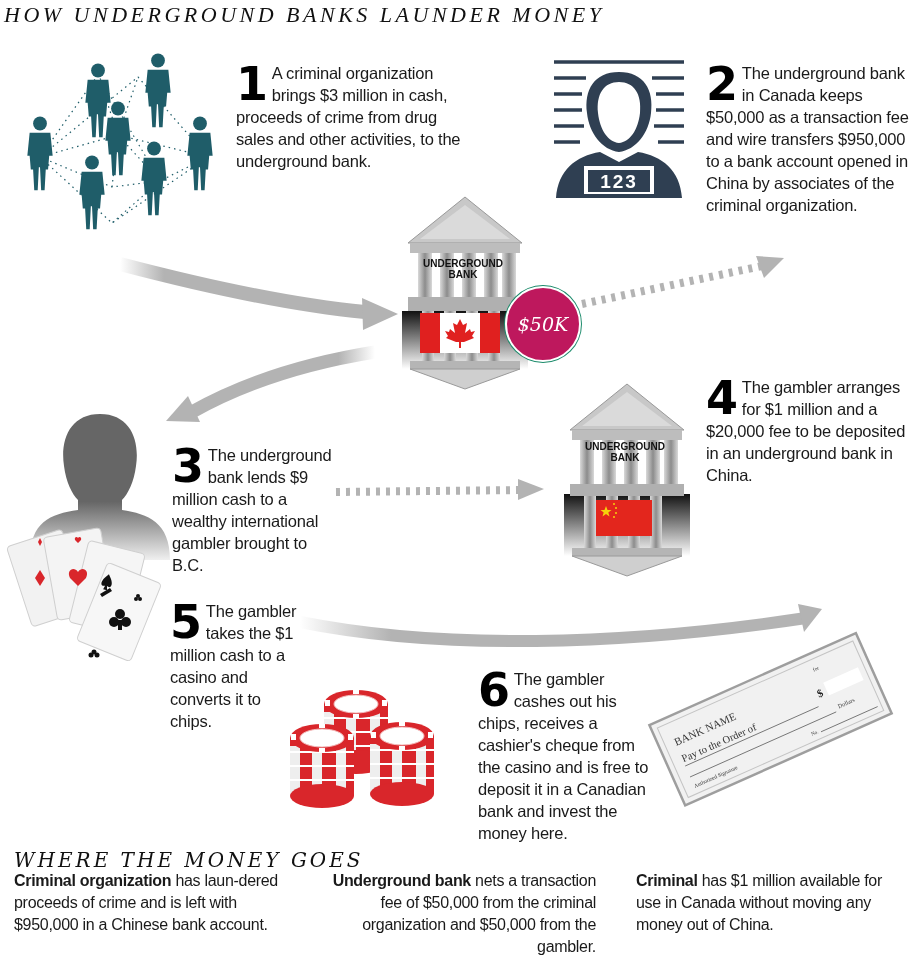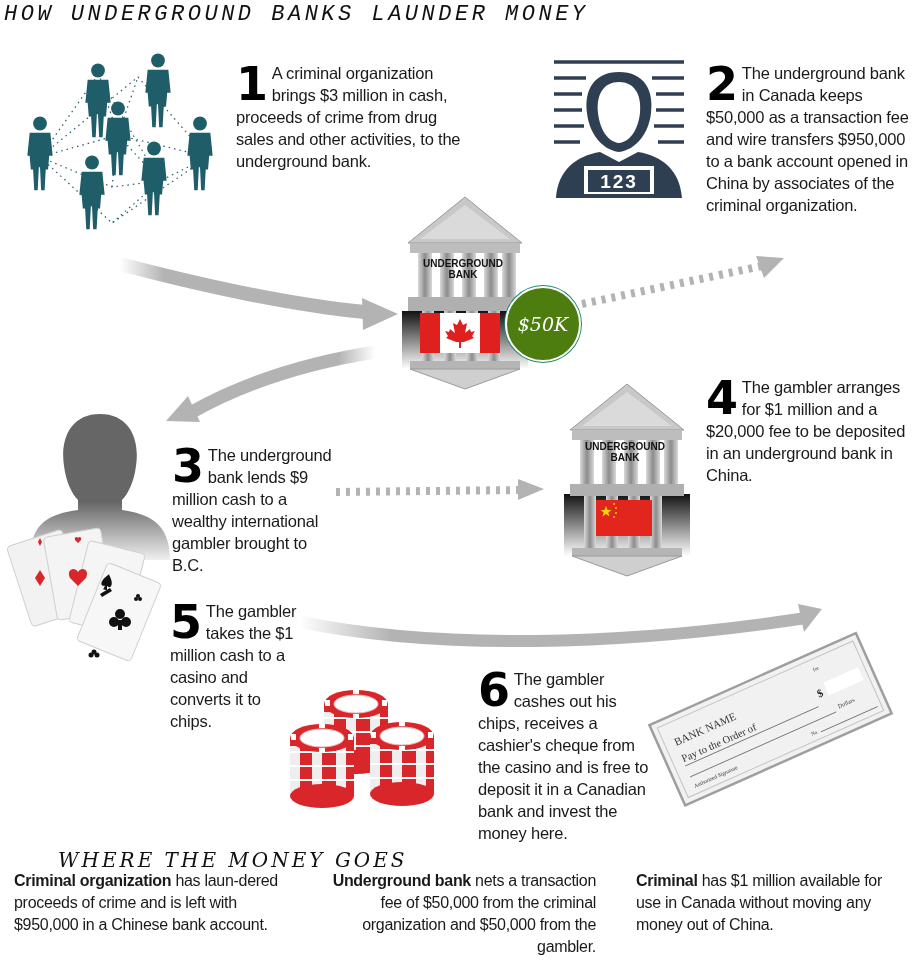--- a/index.html
+++ b/index.html
@@ -1,21 +1,21 @@
 <!DOCTYPE html>
 <html><head>
 <meta charset="utf-8">
 <style>
   html, body { margin:0; padding:0; background:#ffffff; }
   body { width:923px; height:964px; position:relative; overflow:hidden; font-family:"Liberation Sans", sans-serif; color:#1a1a1a; }
   .abs { position:absolute; }
-  .title { left:4px; top:2px; font-family:Liberation Mono, monospace; font-style:italic; font-size:22px; letter-spacing:3.5px; color:#111; white-space:nowrap; }
+  .title { left:4px; top:2px; font-family:Liberation Serif, serif; font-style:italic; font-size:22px; letter-spacing:3.5px; color:#111; white-space:nowrap; }
   .step { position:absolute; font-family:"Liberation Sans", sans-serif; font-size:16.5px; line-height:22px; color:#1a1a1a; letter-spacing:-0.2px; }
   .step .num { float:left; font-family:"DejaVu Sans", sans-serif; font-weight:bold; font-size:46px; line-height:40px; margin:2px 4px -2px 0; color:#000; }
-  .section { left:14px; top:848px; font-family:"DejaVu Serif", serif; font-style:italic; font-size:20px; letter-spacing:3px; color:#111; white-space:nowrap;margin-left:44px; }
+  .section { left:14px; top:848px; font-family:"DejaVu Serif", serif; font-style:italic; font-size:20px; letter-spacing:3px; color:#111; white-space:nowrap; }
   .col { position:absolute; top:870px; font-family:Liberation Sans, sans-serif; font-size:16px; line-height:22px; color:#1a1a1a; letter-spacing:-0.3px; }
   .col b { font-weight:bold; }
   svg { position:absolute; overflow:visible; }
   .bank-label { font-family:"Liberation Sans", sans-serif; font-size:10px; font-weight:bold; fill:#111; }
 </style>
 </head>
 <body>
 
 <div class="abs title">HOW UNDERGROUND BANKS LAUNDER MONEY</div>
 
@@ -147,21 +147,21 @@
   <g>
     <rect x="20" y="118" width="80" height="40" fill="#ffffff"></rect>
     <rect x="20" y="118" width="20" height="40" fill="#e0201f"></rect>
     <rect x="80" y="118" width="20" height="40" fill="#e0201f"></rect>
     <path d="M60,124 L63,130 L67,128 L65,138 L70,134 L71,137 L75,136 L72,141 L74,143 L64,147 L61,147 L61,153 L59,153 L59,147 L56,147 L46,143 L48,141 L45,136 L49,137 L50,134 L55,138 L53,128 L57,130 Z" fill="#e0201f"></path>
   </g>
   <rect x="10" y="166" width="110" height="8" fill="#b5b5b5"></rect>
   <polygon points="10,174 120,174 65,194" fill="#cfcfcf" stroke="#9a9a9a" stroke-width="1"></polygon>
 </svg>
 
-<div class="abs" style="left:505px;top:286px;width:72px;height:72px;border-radius:50%;background:#4d7c0f;border:2px solid #ffffff;box-shadow:0 0 0 1px #1a8a6a;display:flex;align-items:center;justify-content:center;">
+<div class="abs" style="left:505px;top:286px;width:72px;height:72px;border-radius:50%;background:#be185d;border:2px solid #ffffff;box-shadow:0 0 0 1px #1a8a6a;display:flex;align-items:center;justify-content:center;">
   <span style="font-family:'DejaVu Serif',serif;font-style:italic;font-size:19px;color:#ffffff;">$50K</span>
 </div>
 
 <svg style="left:0px;top:410px;" width="170" height="150" viewBox="0 0 170 150">
   <defs>
     <linearGradient id="silG" x1="0" x2="0" y1="0" y2="1">
       <stop offset="0.6" stop-color="#666"></stop>
         <stop offset="1" stop-color="#666" stop-opacity="0.1"></stop>
     </linearGradient>
   </defs>

